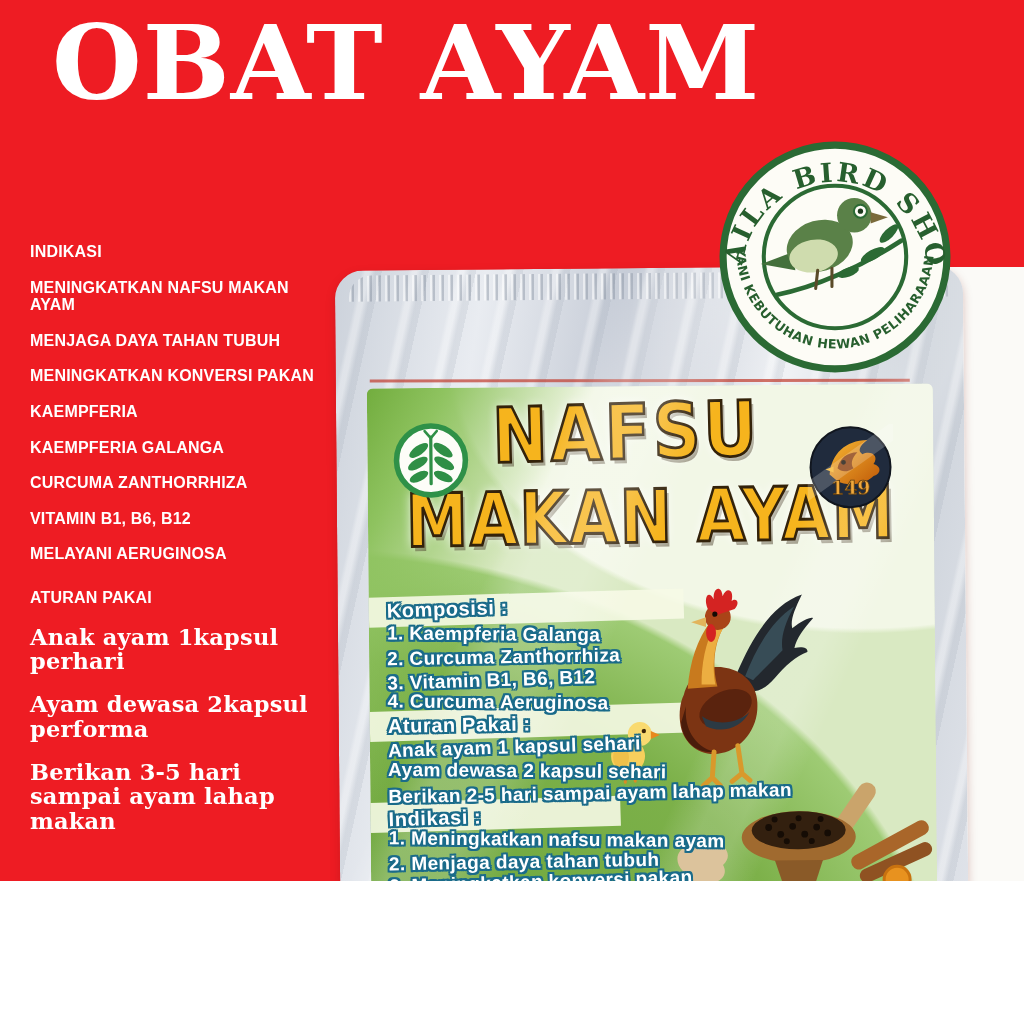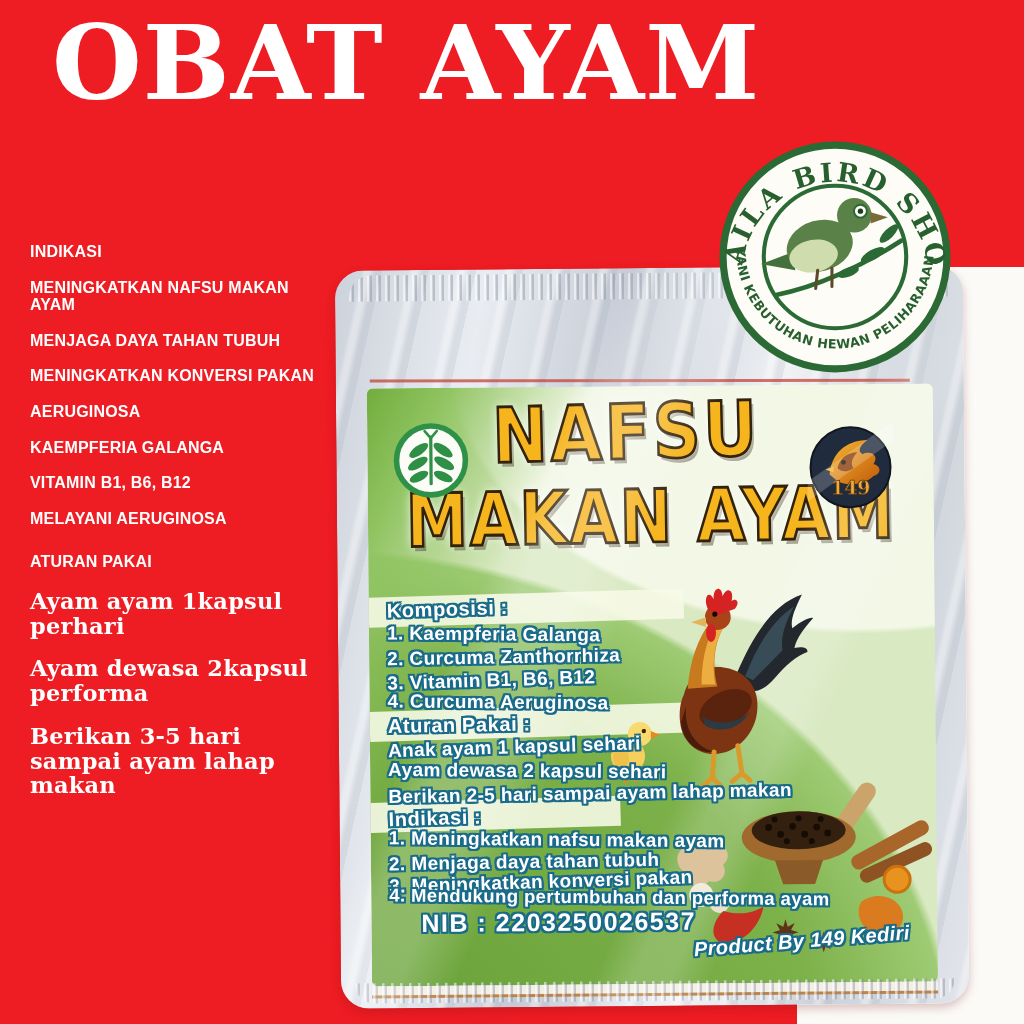--- a/index.html
+++ b/index.html
@@ -1,17 +1,17 @@
 <!DOCTYPE html>
 <html><head>
 <meta charset="utf-8">
 <title>OBAT AYAM</title>
 <style>
   html,body{margin:0;padding:0;background:#fff;}
-  .canvas{position:relative;width:1024px;height:1024px;background:#ee1c23;overflow:hidden;
+  .canvas{position:relative;width:1024px;height:881px;background:#ee1c23;overflow:hidden;
           font-family:"Liberation Sans",sans-serif;}
 
   
   .main-title{position:absolute;left:52px;top:2px;margin:0;color:#fff;
     font-family:"DejaVu Serif",serif;font-weight:700;font-size:103px;letter-spacing:1px;white-space:nowrap;}
 
   
   .left-panel{position:absolute;left:30px;top:243px;width:285px;color:#fff;}
   .left-panel p{margin:0 0 18px 0;font-weight:700;font-size:16px;line-height:1.1;letter-spacing:.2px;}
   .left-panel p.mixed{font-family:"DejaVu Serif",serif;font-size:22.5px;}
@@ -79,26 +79,27 @@
   <div class="white-bg right"></div>
   <div class="white-bg corner"></div>
 
   <h1 class="main-title">OBAT AYAM</h1>
 
   <div class="left-panel">
     <p class="upper">INDIKASI</p>
     <p class="upper">MENINGKATKAN NAFSU MAKAN AYAM</p>
     <p class="upper">MENJAGA DAYA TAHAN TUBUH</p>
     <p class="upper">MENINGKATKAN KONVERSI PAKAN</p>
-    <p class="upper">AERUGINOSA</p>
+    <p class="upper">KAEMPFERIA</p>
     <p class="upper">KAEMPFERIA GALANGA</p>
+    <p class="upper">CURCUMA ZANTHORRHIZA</p>
     <p class="upper">VITAMIN B1, B6, B12</p>
     <p class="upper">MELAYANI AERUGINOSA</p>
     <p class="upper gap">ATURAN PAKAI</p>
-    <p class="mixed">Ayam ayam 1kapsul perhari</p>
+    <p class="mixed">Anak ayam 1kapsul perhari</p>
     <p class="mixed">Ayam dewasa 2kapsul performa</p>
     <p class="mixed">Berikan 3-5 hari sampai ayam lahap makan</p>
   </div>
 
   <div class="sachet">
     <div class="crimp top"></div>
     <div class="red-streak"></div>
 
     <div class="label">
       <div class="band b1"></div>

